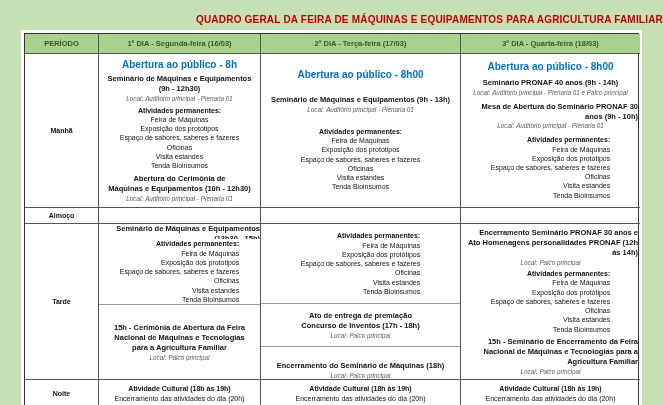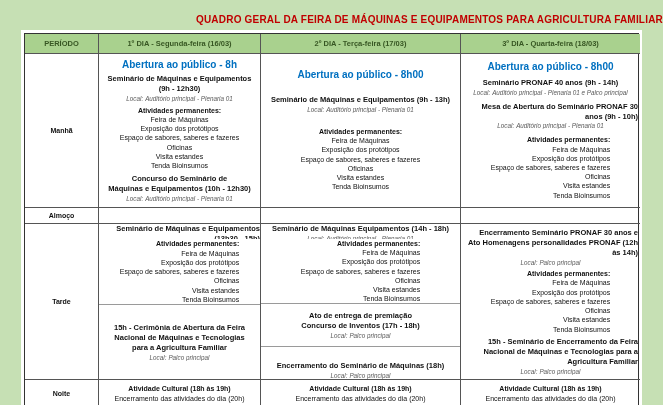--- a/index.html
+++ b/index.html
@@ -119,21 +119,21 @@
         <div>
             <div>Feira de Máquinas</div>
             <div>Exposição dos protótipos</div>
             <div>Espaço de sabores, saberes e fazeres</div>
             <div>Oficinas</div>
             <div>Visita estandes</div>
             <div>Tenda Bioinsumos</div>
           </div>
       </div>
       <div class="sec">
-        <div class="ttl">Concurso do Seminário de
+        <div class="ttl">Abertura do Cerimônia de
 Máquinas e Equipamentos (10h - 12h30)</div>
         <div class="local"><span class="lbl">Local:</span><span>Auditório principal - Plenaria 01</span></div>
       </div>
     </div>
 
     <div class="cell">
       <div class="opening">Abertura ao público - 8h00</div>
       <div class="sec">
         <div class="ttl">Seminário de Máquinas e Equipamentos (9h - 13h)</div>
         <div class="local"><span class="lbl">Local:</span><span>Auditório principal - Plenaria 01</span></div>
@@ -203,24 +203,20 @@
       <div class="sec flex75">
         <div class="sec">
           <div class="ttl" style="padding:0 8px;">15h - Cerimônia de Abertura da Feira Nacional de Máquinas e Tecnologias para a Agricultura Familiar</div>
           <div class="local"><span class="lbl">Local:</span><span>Palco principal</span></div>
         </div>
       </div>
     </div>
 
     <div class="cell" style="padding:0;">
       <div class="sec flex81">
-        <div class="sec">
-          <div class="ttl">Seminário de Máquinas Equipamentos (14h - 18h)</div>
-          <div class="local"><span class="lbl">Local:</span><span>Auditório principal - Plenaria 01</span></div>
-        </div>
         <div class="acts">
           <div class="acts-hdr">Atividades permanentes:</div>
           <div>
               <div>Feira de Máquinas</div>
               <div>Exposição dos protótipos</div>
               <div>Espaço de sabores, saberes e fazeres</div>
               <div>Oficinas</div>
               <div>Visita estandes</div>
               <div>Tenda Bioinsumos</div>
             </div>

